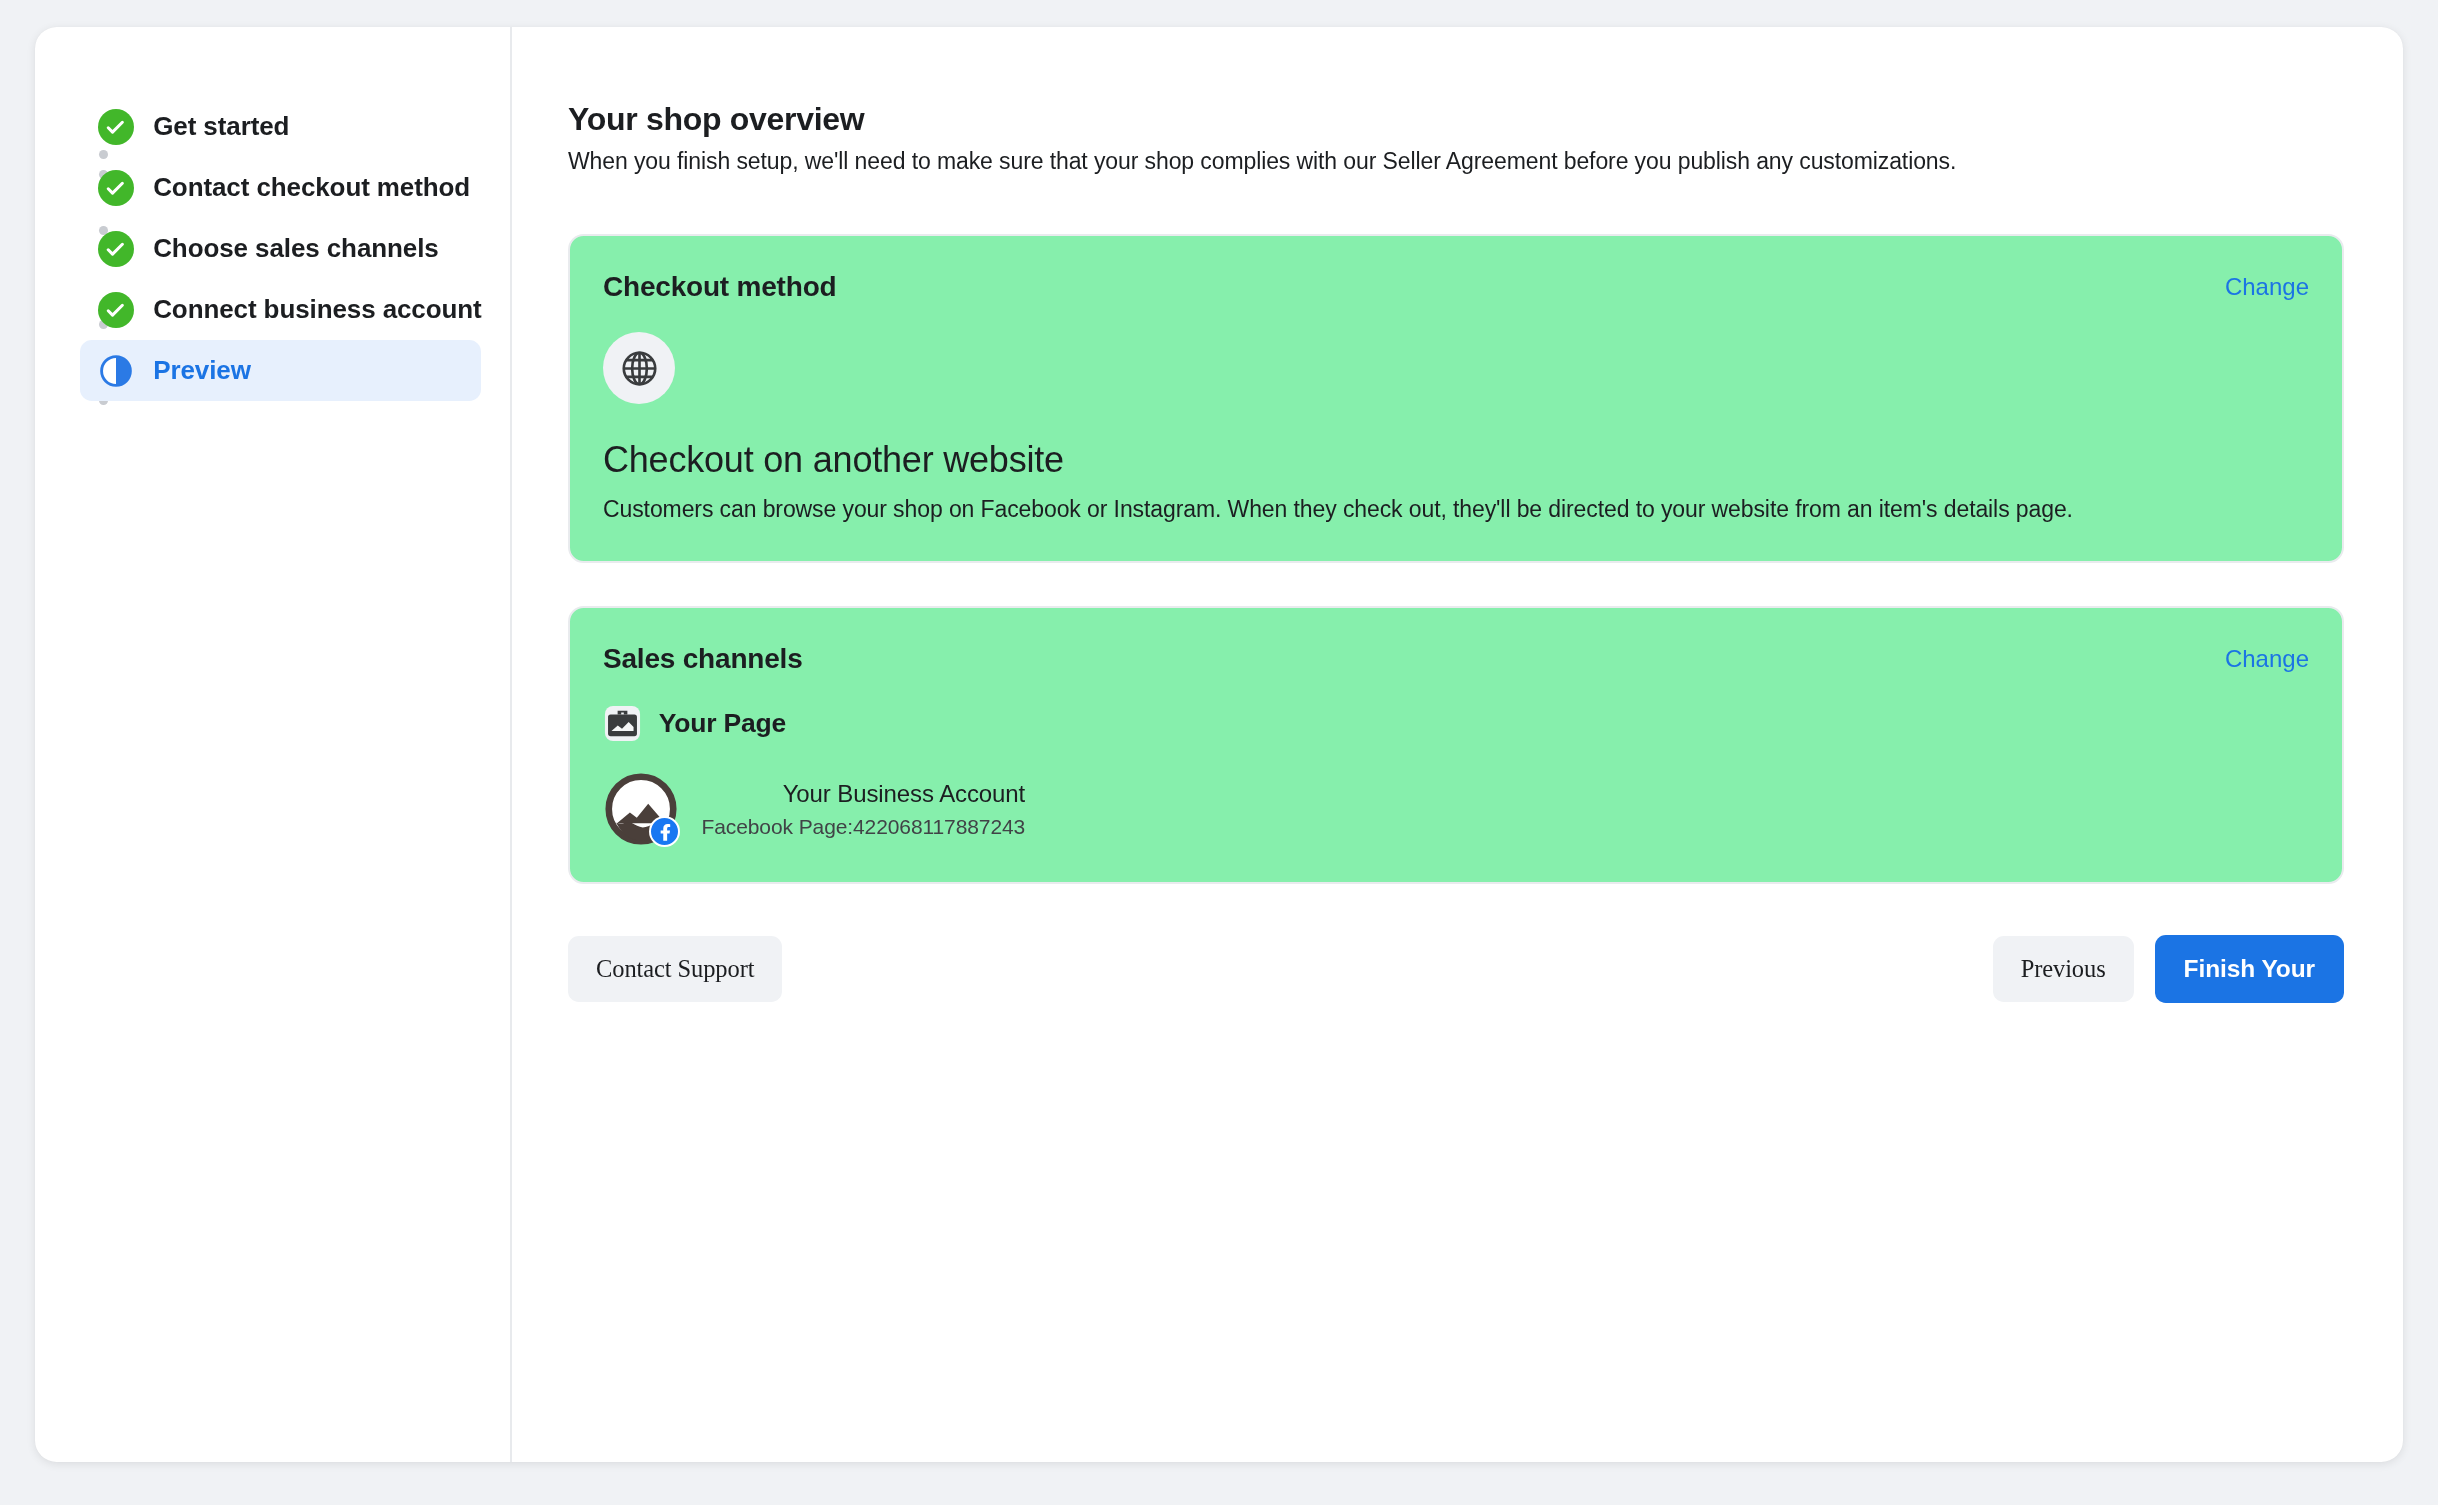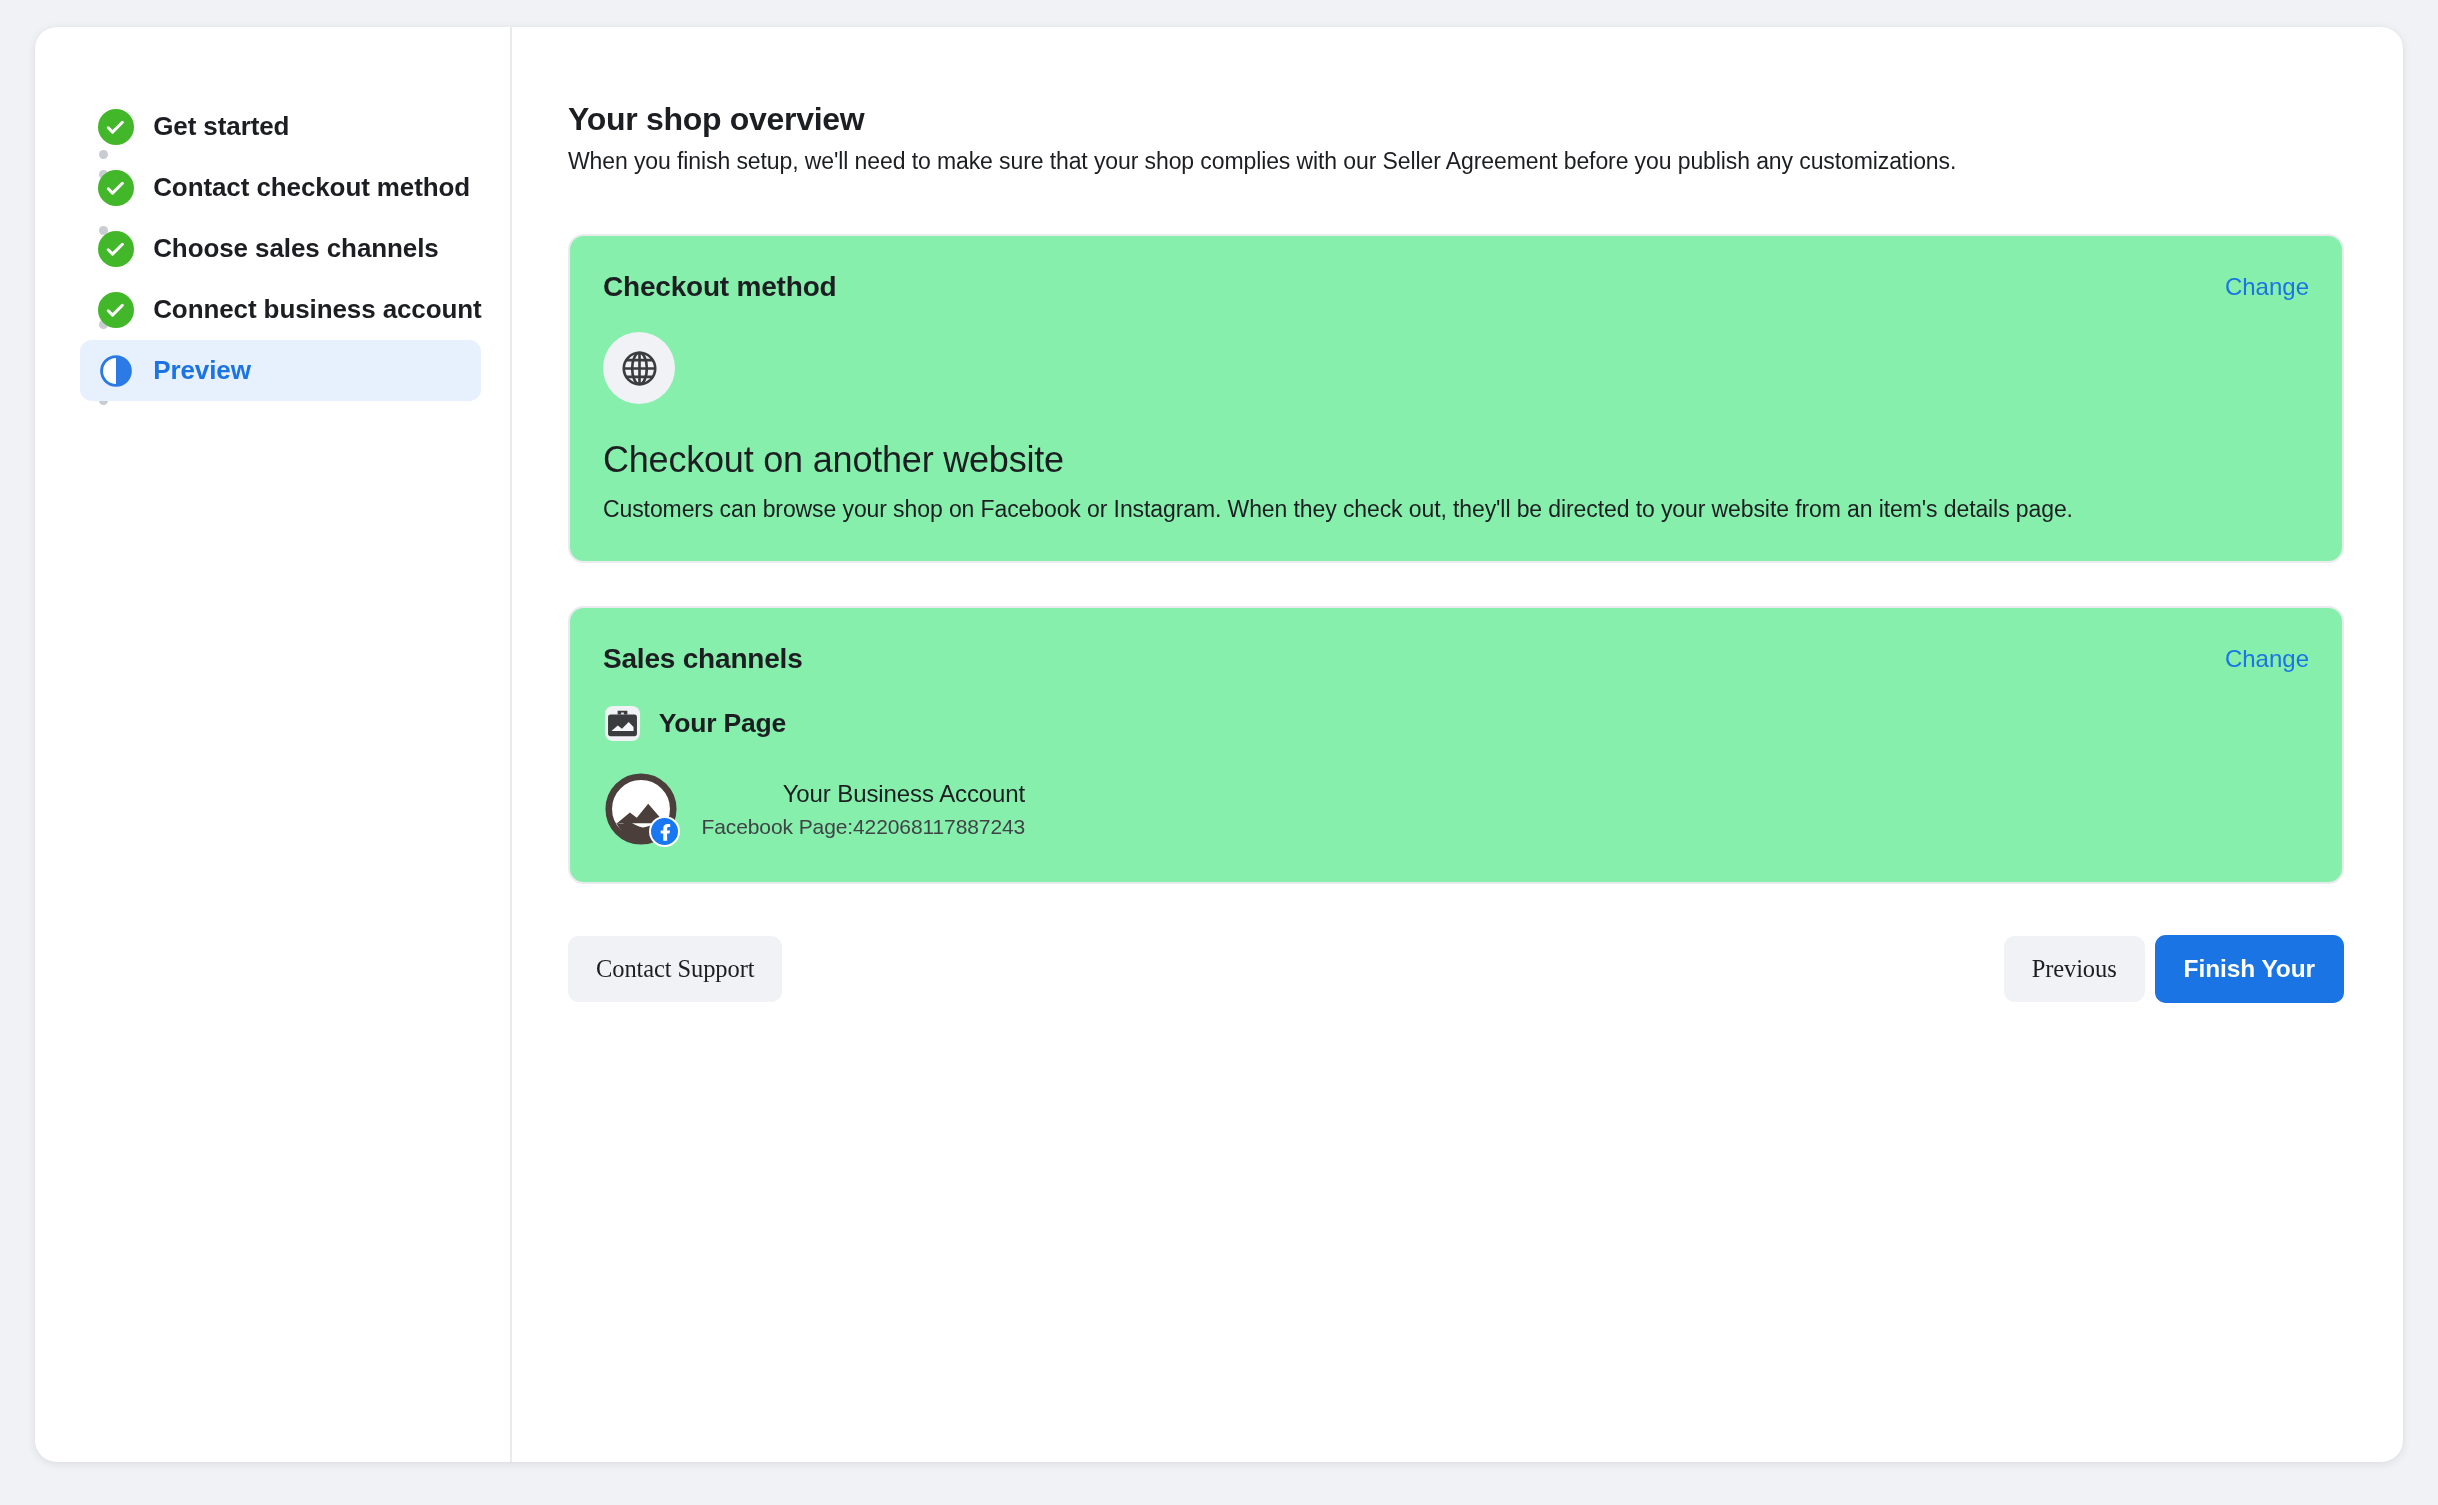--- a/index.html
+++ b/index.html
@@ -189,21 +189,21 @@
     background: #f0f2f5; color: #1c1e21;
     font-size: 24.5px; font-weight: normal;
     padding: 18.6px 28px;
     font-family: Liberation Serif, serif;
   }
   .btn-primary {
     background: #1b74e4; color: #ffffff;
     font-size: 24.5px; font-weight: bold;
     padding: 19.6px 29px;
   }
-  .footer-right { display: flex; align-items: center; gap: 10px; }
+  .footer-right { display: flex; align-items: center; gap: 21px; }
 </style>
 </head>
 <body>
 
 <div class="page-shell">
 
   <nav class="sidebar">
 
     <div class="connector" style="top:123px;">
       <i></i>

